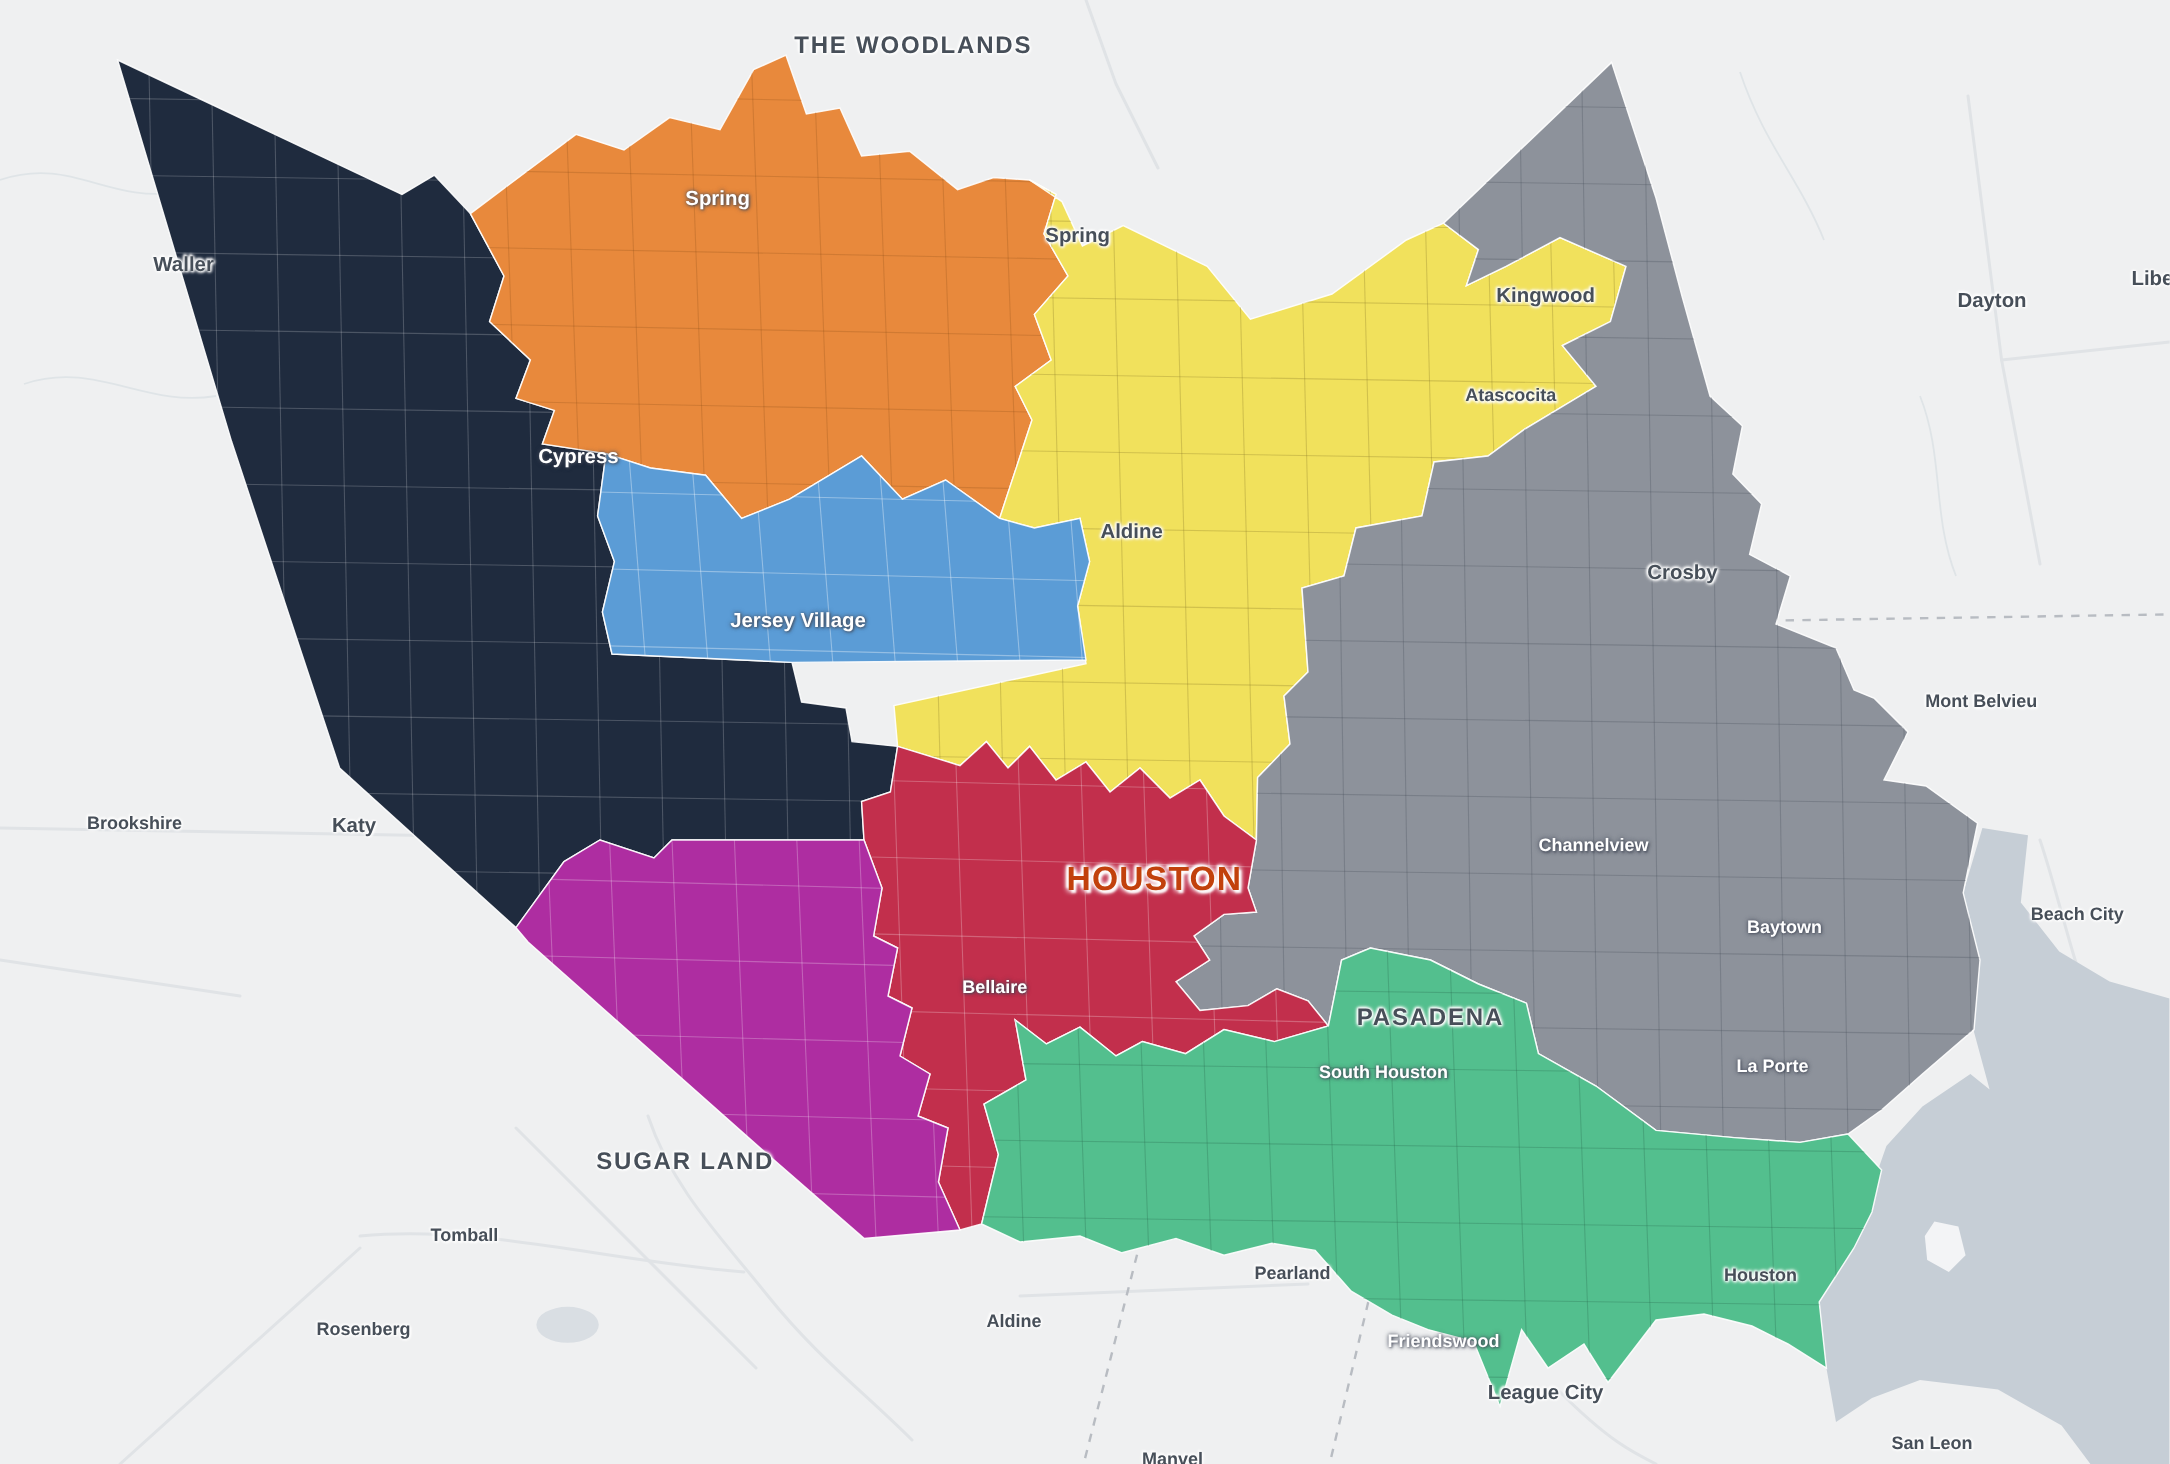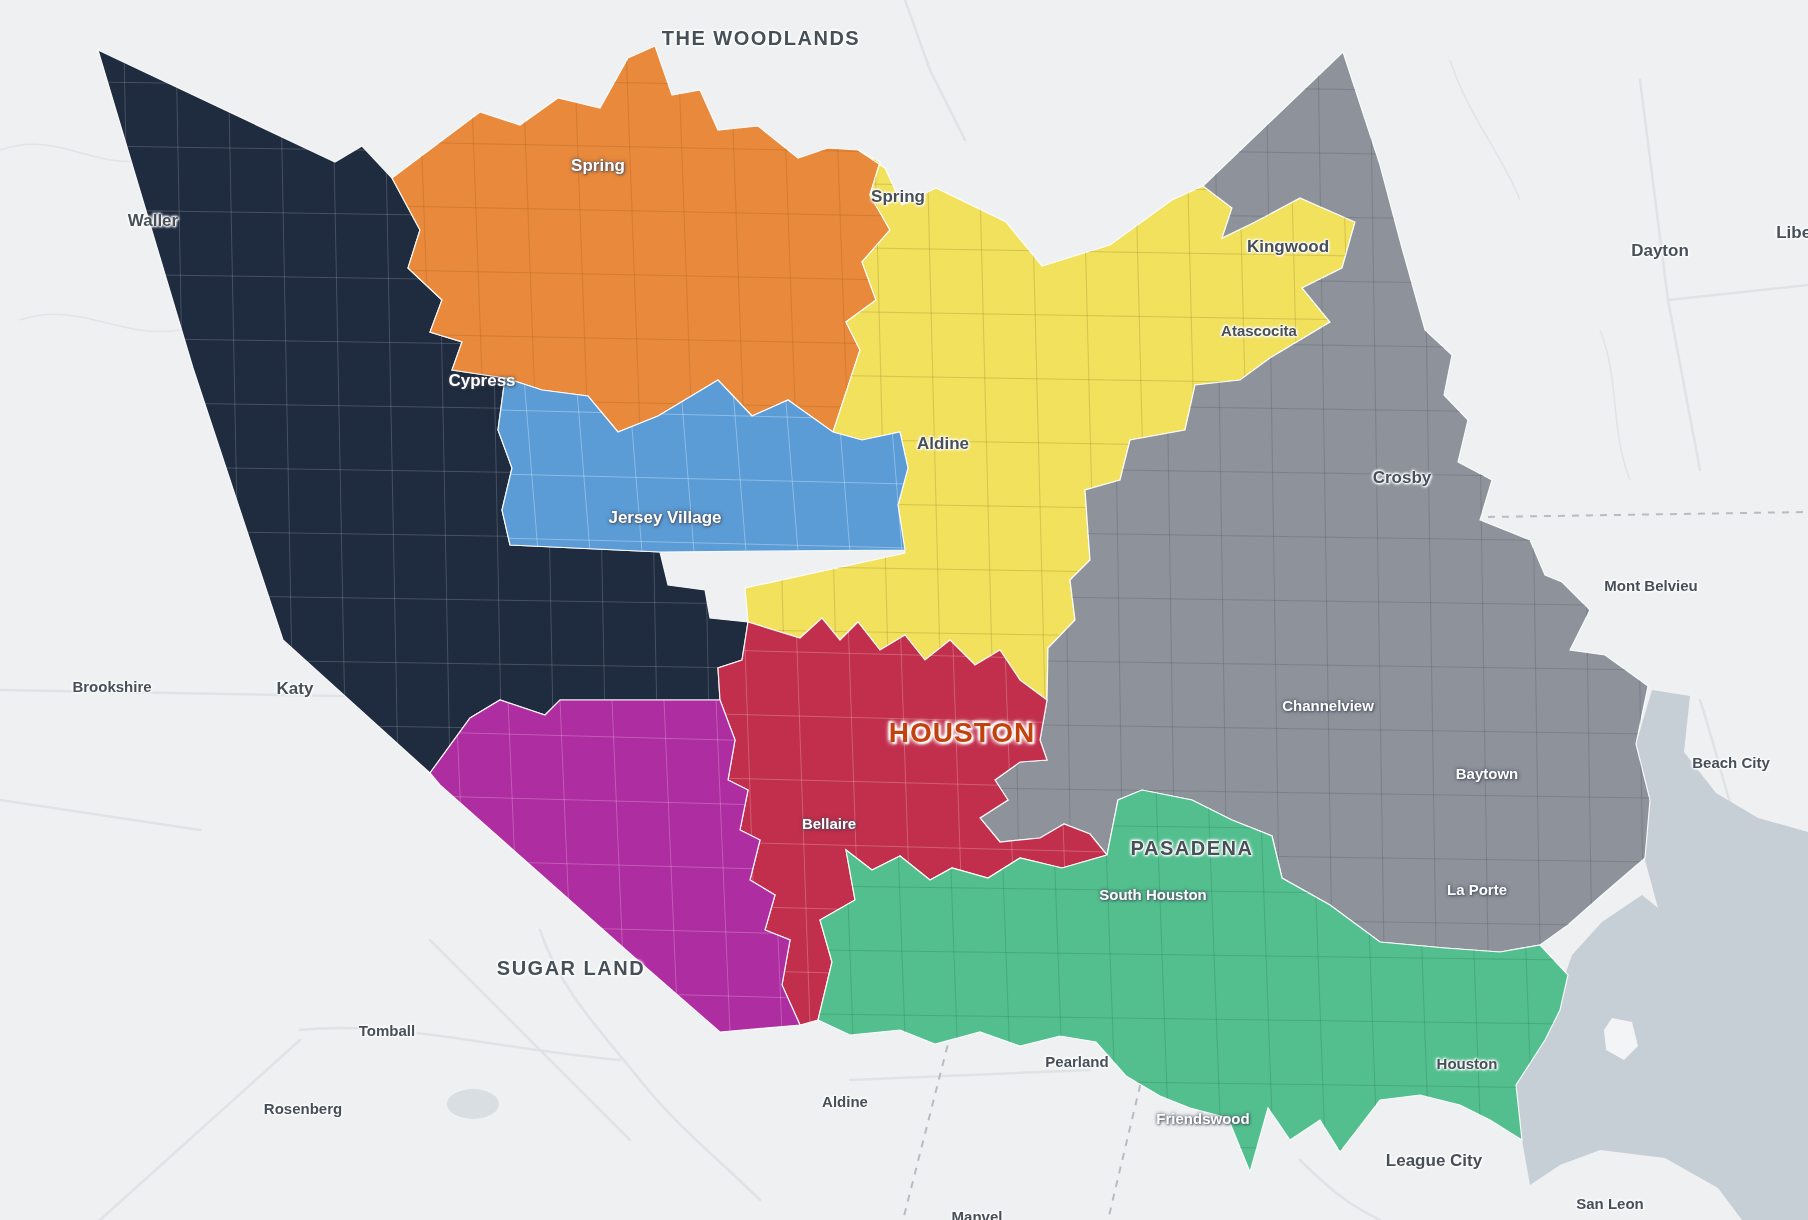--- a/index.html
+++ b/index.html
@@ -277,17 +277,17 @@
       <div class="city-label tone-dark size-lg caps" style="left: 1192px; top: 848px;">PASADENA</div>
       <div class="city-label tone-light size-sm" style="left: 1153px; top: 894px;">South Houston</div>
       <div class="city-label tone-light size-sm" style="left: 1477px; top: 889px;">La Porte</div>
       <div class="city-label tone-dark size-lg caps" style="left: 571px; top: 968px;">SUGAR LAND</div>
       <div class="city-label tone-dark size-sm" style="left: 387px; top: 1030px;">Tomball</div>
       <div class="city-label tone-dark size-sm" style="left: 303px; top: 1071px; margin-top: 37px;">Rosenberg</div>
       <div class="city-label tone-dark size-sm" style="left: 1077px; top: 1061px;">Pearland</div>
       <div class="city-label tone-dark size-sm" style="left: 845px; top: 1101px;">Aldine</div>
       <div class="city-label tone-light size-sm" style="left: 1203px; top: 1118px;">Friendswood</div>
       <div class="city-label tone-dark size-sm" style="left: 1467px; top: 1063px;">Houston</div>
-      <div class="city-label tone-dark size-md" style="left: 1434px; top: 1160px;">League City</div>
+      <div class="city-label tone-dark size-md" style="left: 1288px; top: 1160px;">League City</div>
       <div class="city-label tone-dark size-sm" style="left: 1610px; top: 1203px;">San Leon</div>
       <div class="city-label tone-dark size-sm" style="left: 977px; top: 1216px;">Manvel</div>
     </div>
 </div>
 
 </body></html>

